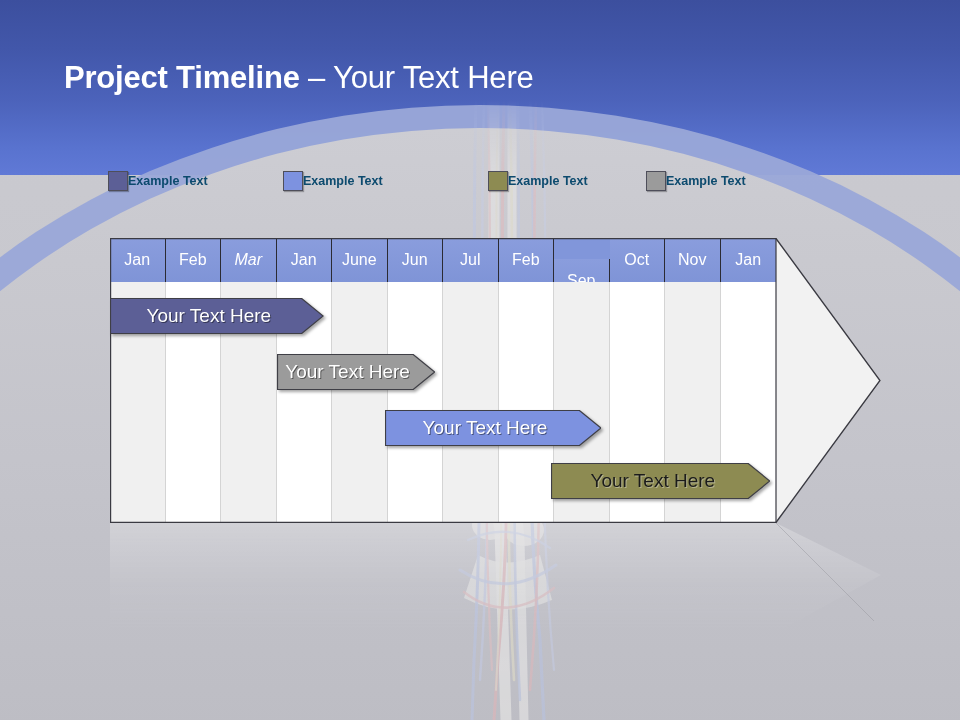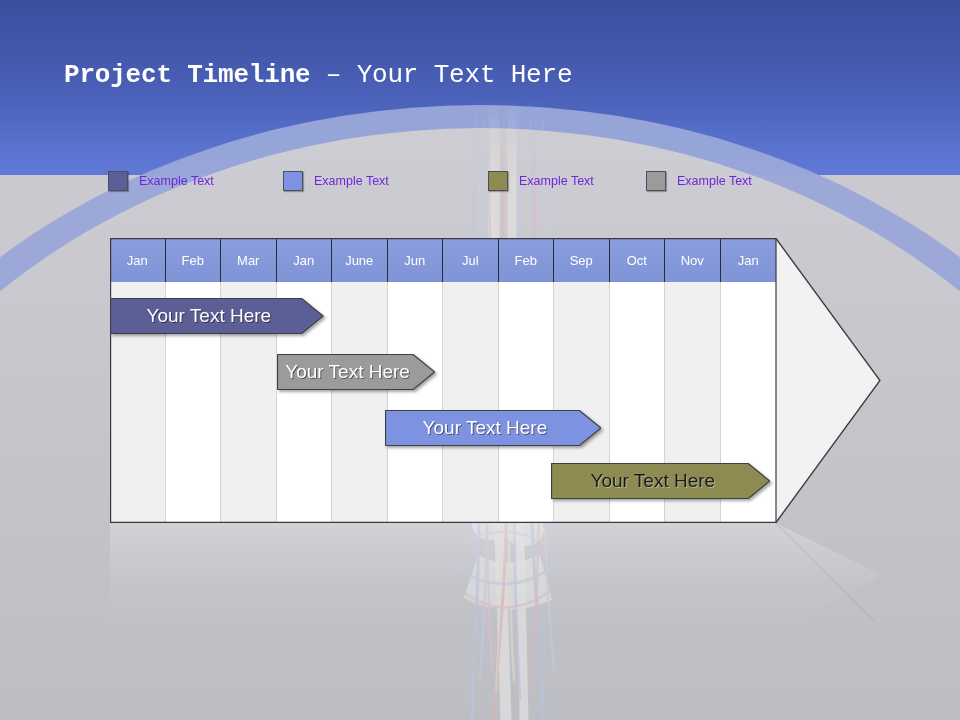--- a/index.html
+++ b/index.html
@@ -65,25 +65,24 @@
     height: 620px;
     opacity: 0.55;
     pointer-events: none;
   }
 
   
   .title {
     position: absolute;
     left: 64px;
     top: 60px;
-    font-size: 26px;
+    font-size: 31px;
     color: #ffffff;
     white-space: nowrap;
     letter-spacing: -0.2px;
-    font-family: Liberation Mono, monospace;
   }
   .title .strong { font-weight: bold; }
   .title .light  { font-weight: normal; }
 
   
   .legend {
     position: absolute;
     left: 108px;
     top: 168px;
     width: 720px;
@@ -98,24 +97,23 @@
   }
   .legend-swatch {
     width: 20px;
     height: 20px;
     border: 1px solid #4e4e5a;
     box-sizing: border-box;
     box-shadow: 1px 1px 1px rgba(0,0,0,0.28);
     flex: none;
   }
   .legend-label {
-    margin-left: 11px;
     font-size: 12.5px;
-    font-weight: normal;
-    color: #6d28d9;
+    font-weight: bold;
+    color: #0c4a6e;
     white-space: nowrap;
   }
 
   
   #chart {
     position: absolute;
     left: 110px;
     top: 238px;
     width: 771px;
     height: 285px;
@@ -150,21 +148,21 @@
   }
   .month-cell {
     width: 55.5px;
     height: 44px;
     box-sizing: border-box;
     border-right: 1px solid #2b2b33;
     display: flex;
     align-items: center;
     justify-content: center;
     color: #ffffff;
-    font-size: 13px;
+    font-size: 16px;
     background: linear-gradient(180deg, #8a9ddd 0%, #7f94d7 100%);
   }
   .month-cell:last-child { border-right: none; }
 
   
   .grid {
     position: absolute;
     left: 0;
     top: 44px;
     width: 666px;
@@ -298,27 +296,27 @@
     </div>
   </div>
 
   <div id="chart">
 
     <div class="chart-arrow-body"></div>
 
     <div class="months">
         <div class="month-cell" style="width: 55.5px;">Jan</div>
         <div class="month-cell" style="width: 55.5px;">Feb</div>
-        <div class="month-cell" style="width: 55.5px;">Mar</div>
+        <div class="month-cell" style="width: 55.5px; font-style: italic;">Mar</div>
         <div class="month-cell" style="width: 55.5px;">Jan</div>
         <div class="month-cell" style="width: 55.5px;">June</div>
         <div class="month-cell" style="width: 55.5px;">Jun</div>
         <div class="month-cell" style="width: 55.5px;">Jul</div>
         <div class="month-cell" style="width: 55.5px;">Feb</div>
-        <div class="month-cell" style="width: 55.5px;">Sep</div>
+        <div class="month-cell" style="width: 55.5px; margin-top: 21px;">Sep</div>
         <div class="month-cell" style="width: 55.5px;">Oct</div>
         <div class="month-cell" style="width: 55.5px;">Nov</div>
         <div class="month-cell" style="width: 55.5px;">Jan</div>
       </div>
 
     <div class="grid">
         <div class="grid-col alt" style="width: 55.5px;"></div>
         <div class="grid-col plain" style="width: 55.5px;"></div>
         <div class="grid-col alt" style="width: 55.5px;"></div>
         <div class="grid-col plain" style="width: 55.5px;"></div>

